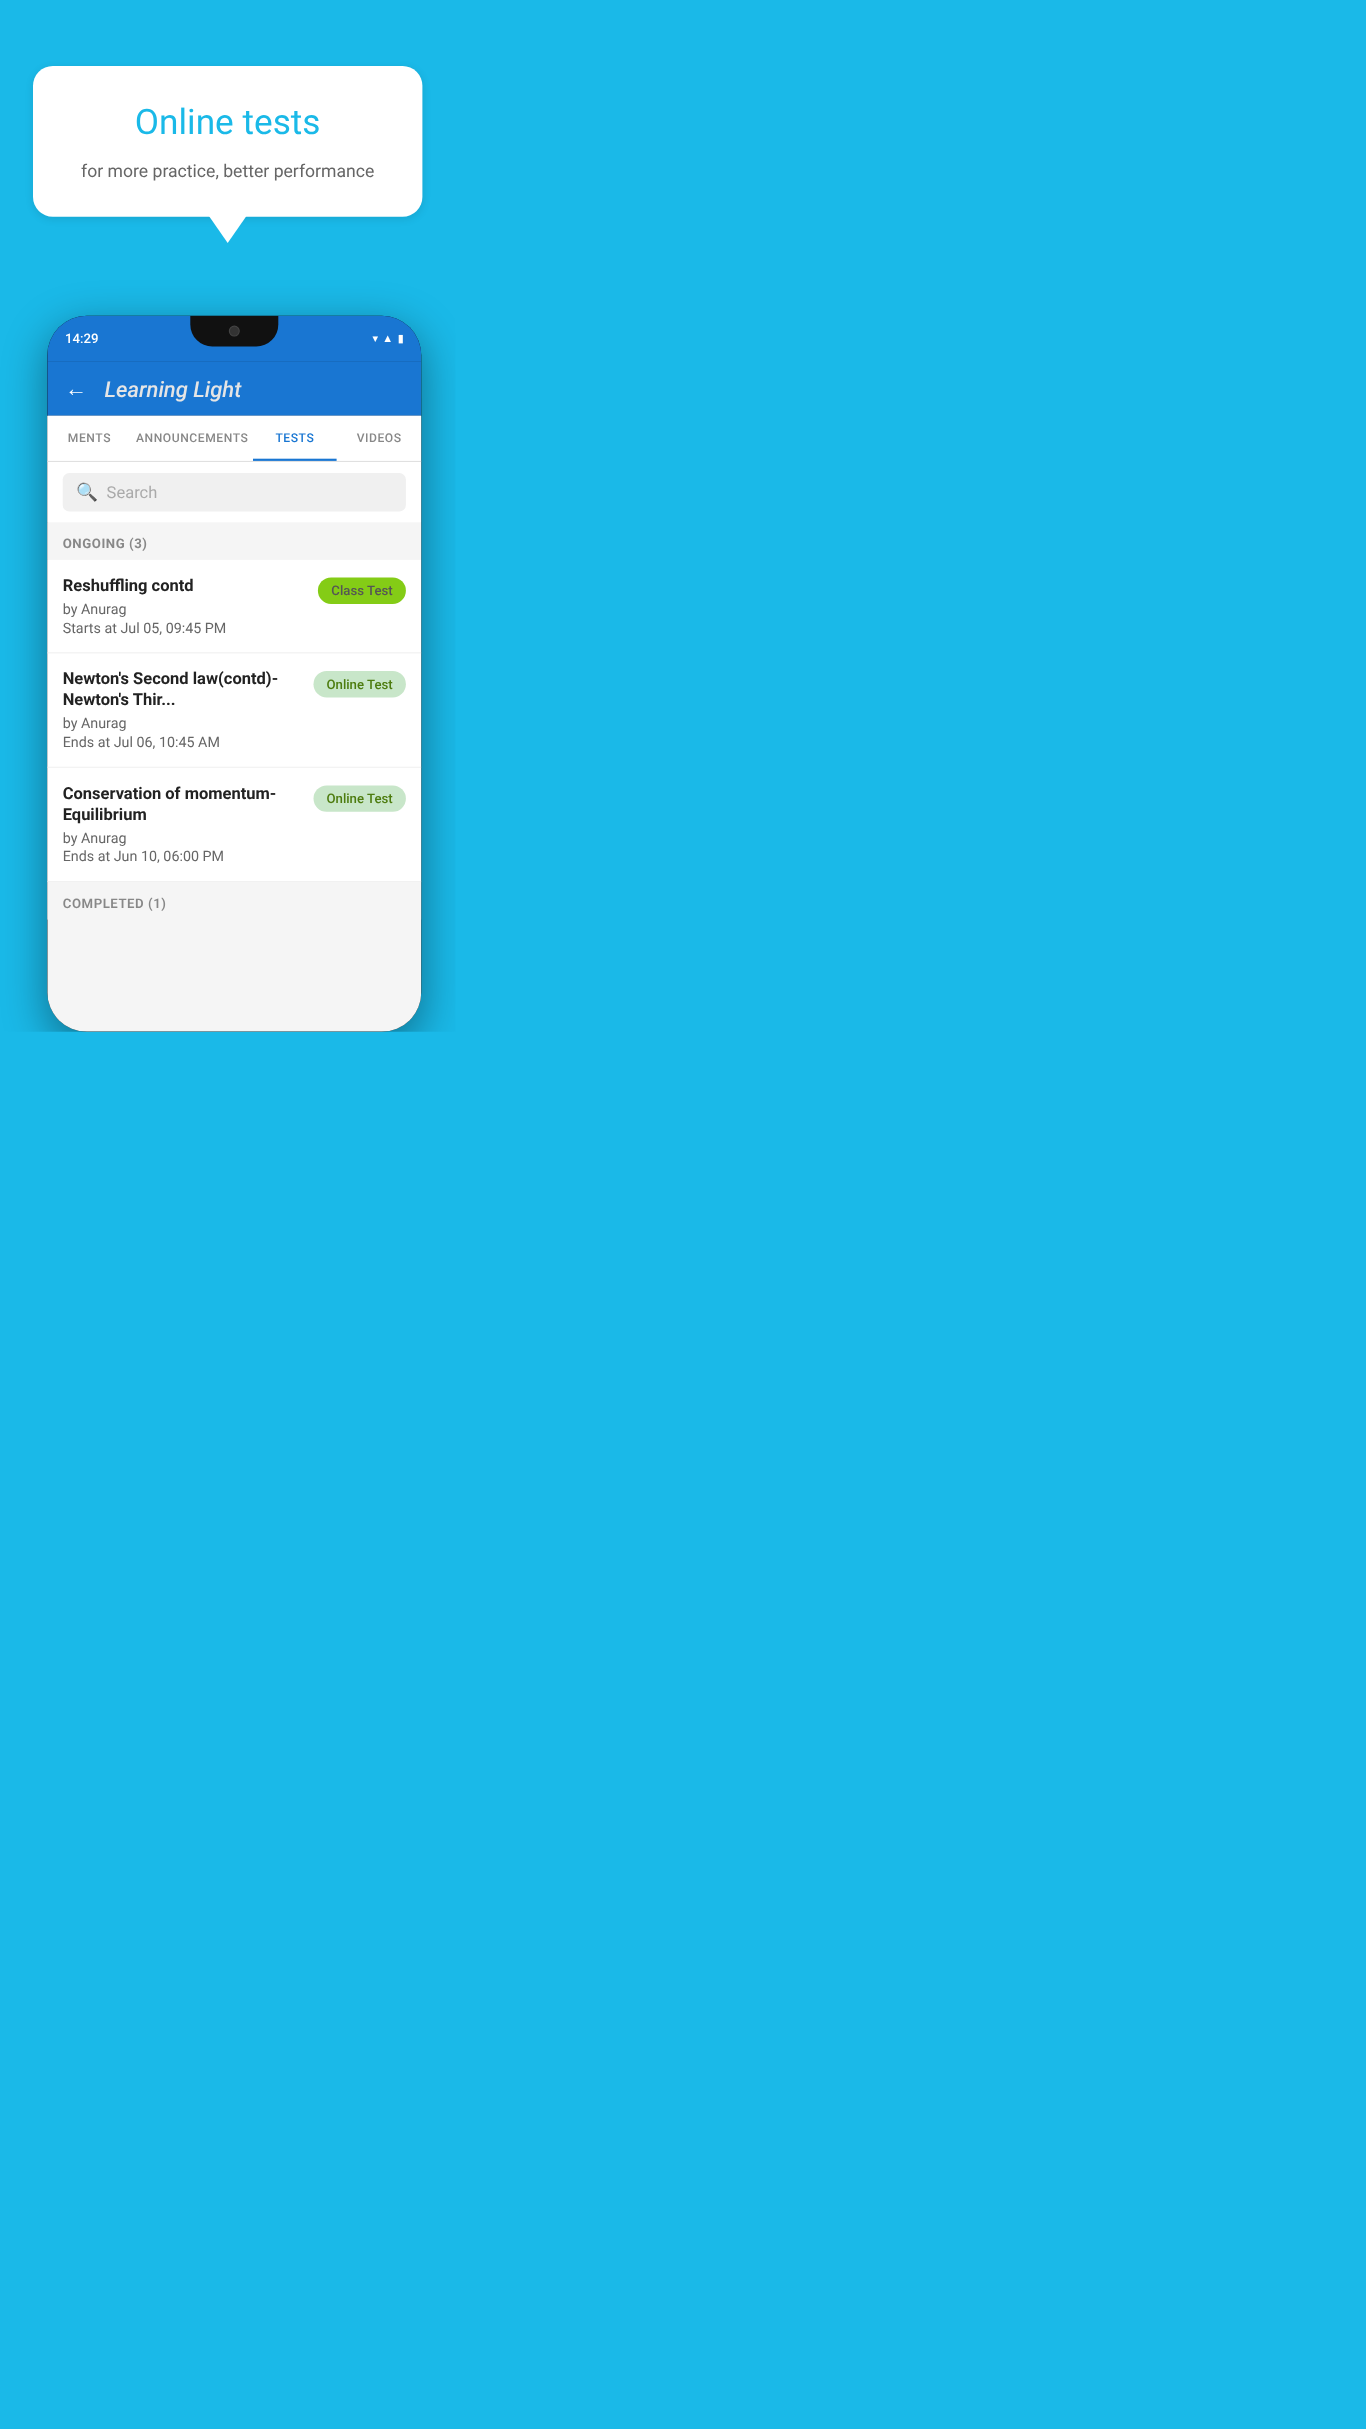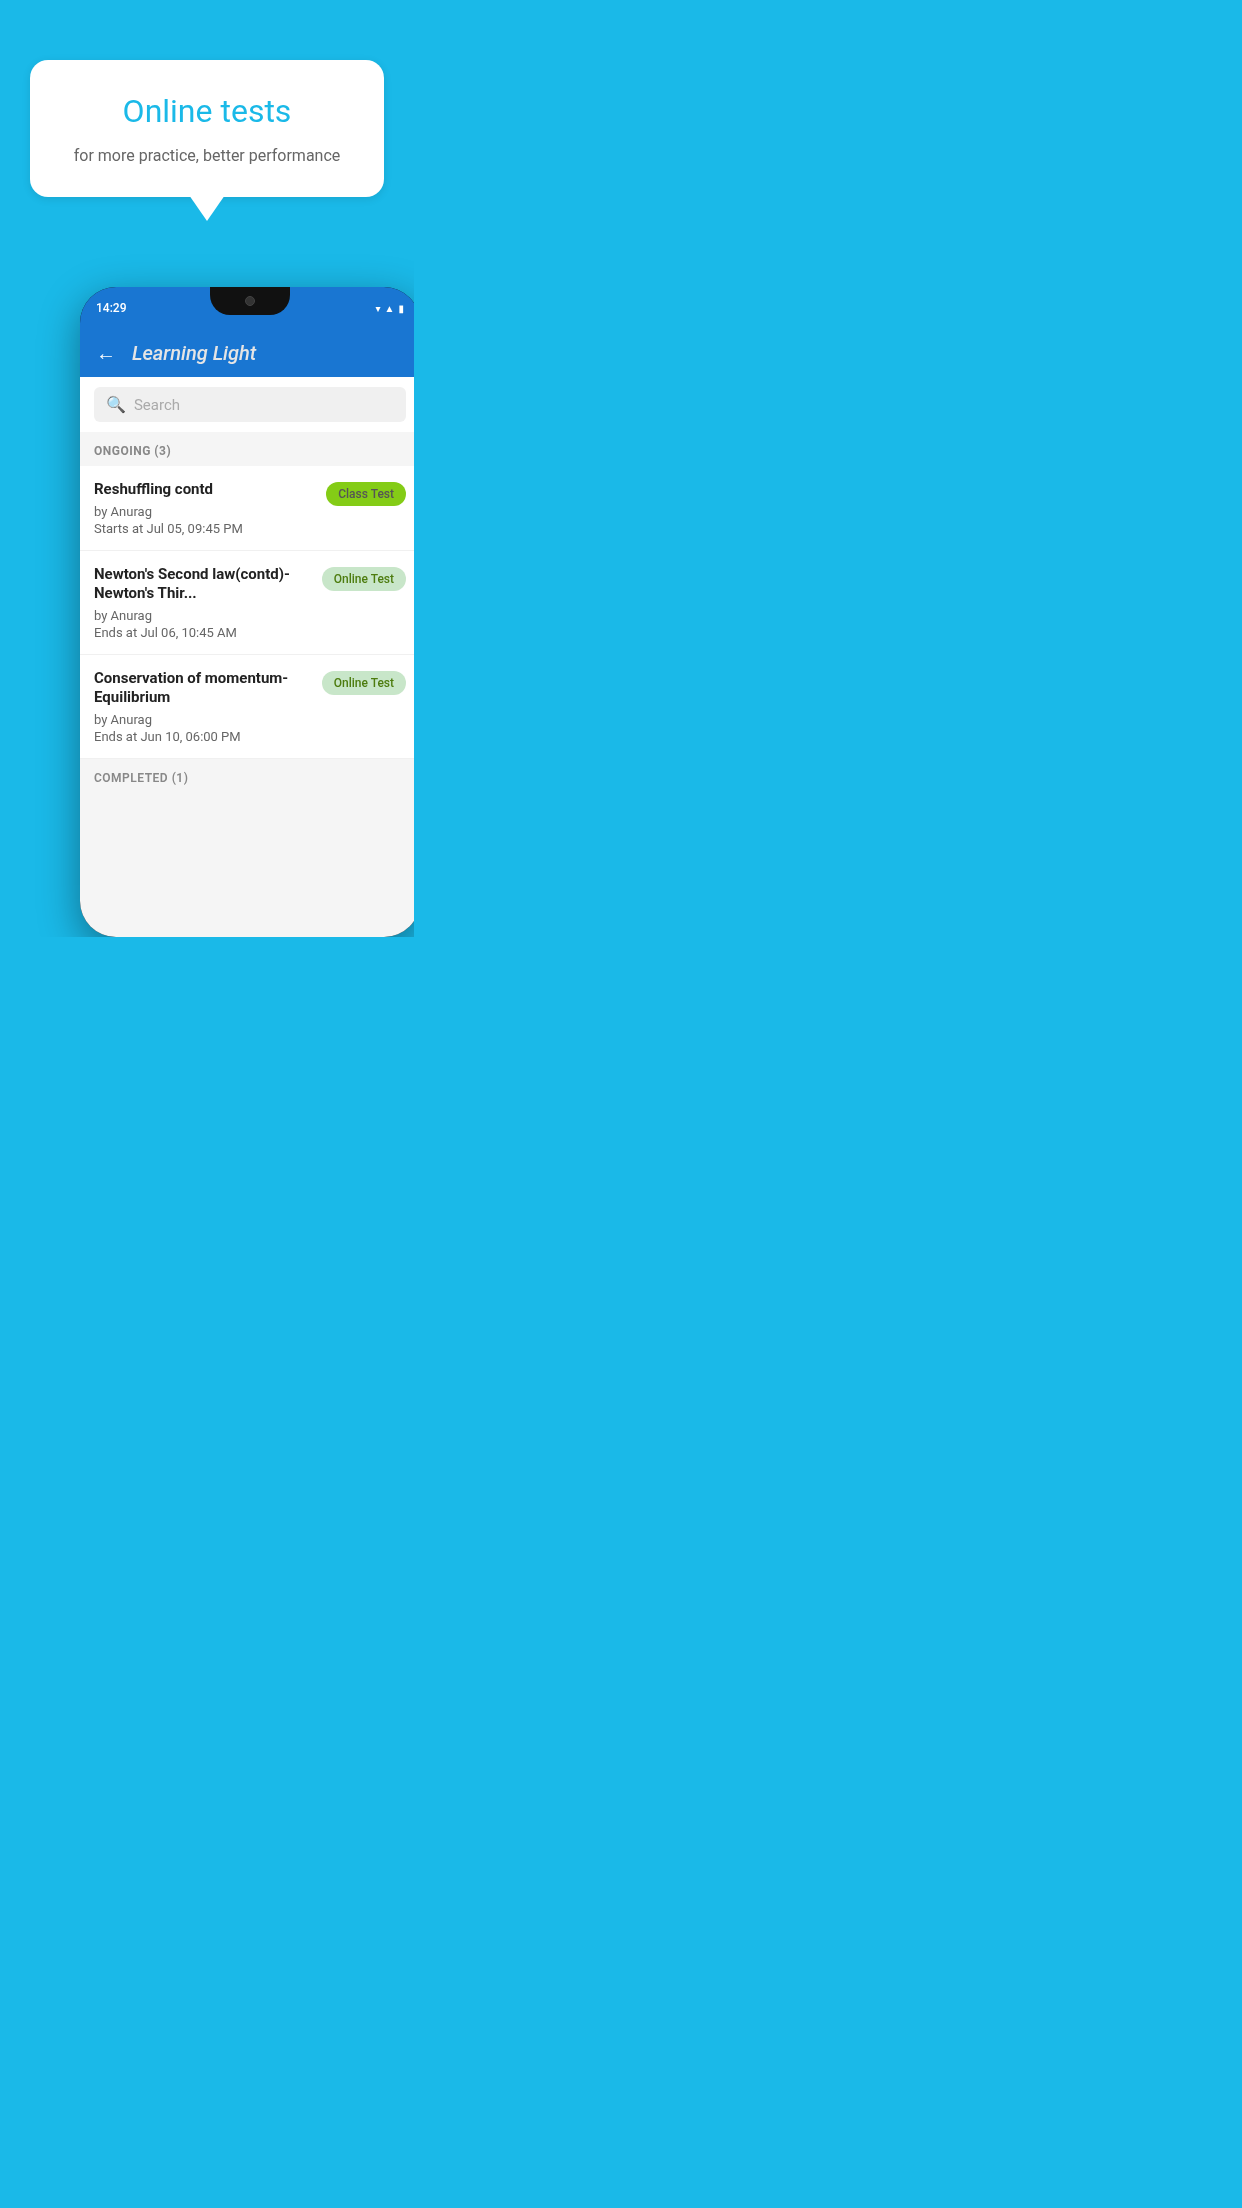--- a/index.html
+++ b/index.html
@@ -60,21 +60,21 @@
       font-size: 16px;
       color: #666;
       font-weight: 400;
     }
 
     
     .phone-wrapper {
       margin-top: 60px;
       width: 100%;
       display: flex;
-      justify-content: flex-end;
+      justify-content: center;
       padding-bottom: 0;
       margin-left: 12px;
     }
 
     .phone {
       width: 340px;
       background: #111;
       border-radius: 36px;
       padding: 0;
       box-shadow: 0 12px 40px rgba(0,0,0,0.4);
@@ -323,20 +323,34 @@
       </div>
     </div>
 
     <div class="app-bar">
       <span class="back-arrow">←</span>
       <span class="app-title">Learning Light</span>
     </div>
 
     <div class="phone-screen">
 
+      <div class="tabs-container">
+        <div class="tab">
+          <span>MENTS</span>
+        </div>
+        <div class="tab">
+          <span>ANNOUNCEMENTS</span>
+        </div>
+        <div class="tab active">
+          <span>TESTS</span>
+        </div>
+        <div class="tab">
+          <span>VIDEOS</span>
+        </div>
+      </div>
 
       <div class="search-container">
         <div class="search-bar">
           <span class="search-icon">🔍</span>
           <span class="search-text">Search</span>
         </div>
       </div>
 
       <div class="section-header">ONGOING (3)</div>
 

